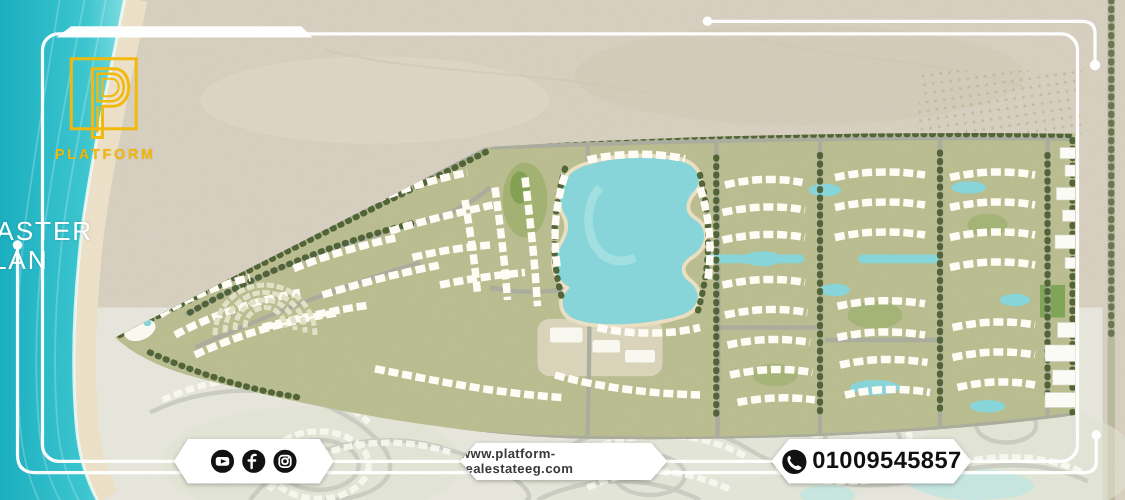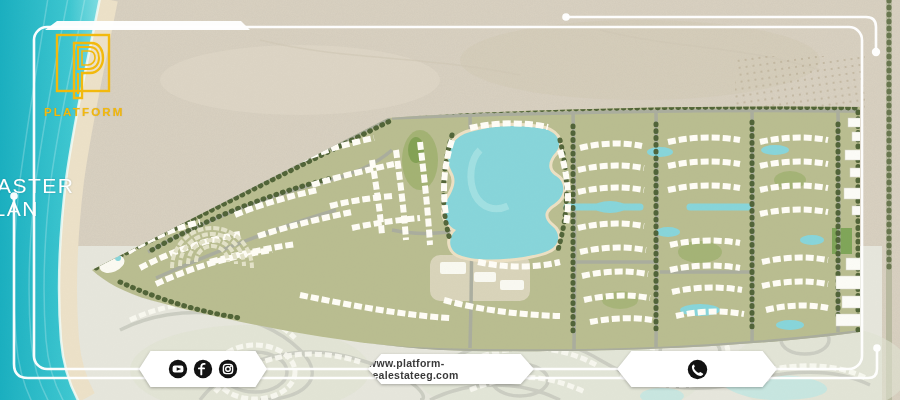--- a/index.html
+++ b/index.html
@@ -14,21 +14,21 @@
     --footer-text:#3A3A3A;
   }
   *{margin:0;padding:0;box-sizing:border-box}
   body{background:#222;font-family:"Liberation Sans",sans-serif}
   .stage{position:relative;width:900px;height:400px;overflow:hidden;background:var(--sand)}
   .stage svg{display:block}
   #map-svg{position:absolute;inset:0;z-index:0}
   #frame-svg{position:absolute;inset:0;z-index:5;pointer-events:none}
 
   
-  .logo{position:absolute;left:44px;top:32px;width:78px;z-index:6;text-align:left}
+  .logo{position:absolute;left:44px;top:44px;width:78px;z-index:6;text-align:left}
   .logo .logo-word{color:var(--accent-yellow);font-size:11.5px;font-weight:bold;
     letter-spacing:2.2px;margin-top:2px;text-shadow:0 0 1px rgba(120,80,0,.35)}
   
   .master-plan{position:absolute;left:-22px;top:174px;z-index:1;color:#fff;
     font-size:21px;font-weight:500;letter-spacing:1.5px;line-height:23px;
     text-shadow:0 0 2px rgba(0,60,70,.25)}
   
   .banner-wrap{position:absolute;z-index:6;filter:drop-shadow(0 1px 1.5px rgba(0,0,0,.28))}
   .banner{width:100%;height:100%;background:#fff;display:flex;align-items:center;justify-content:center}
   .hex{clip-path:polygon(0% 50%,9% 0%,91% 0%,100% 50%,91% 100%,9% 100%)}
@@ -322,16 +322,17 @@
   </div>
 
   <div class="banner-wrap phone-wrap">
     <div class="banner hex phone">
       <span class="icon-btn">
         <svg width="21" height="21" viewBox="0 0 21 21">
           <circle cx="10.5" cy="10.5" r="9.7" fill="var(--icon-black)"></circle>
           <path d="M7.0,5.6 c-.7,-.1 -2.1,.9 -2.1,2.3 0,4.3 4.7,9 9,9 1.4,0 2.4,-1.4 2.3,-2.1 l-2.8,-1.7 c-.8,.4 -1.3,1.1 -2.2,.6 -1.6,-.9 -3.1,-2.4 -4,-4 -.5,-.9 .2,-1.4 .6,-2.2 z" fill="#fff"></path>
         </svg>
       </span>
+      <span>01009545857</span>
     </div>
   </div>
 
 </div>
 
 </body></html>

